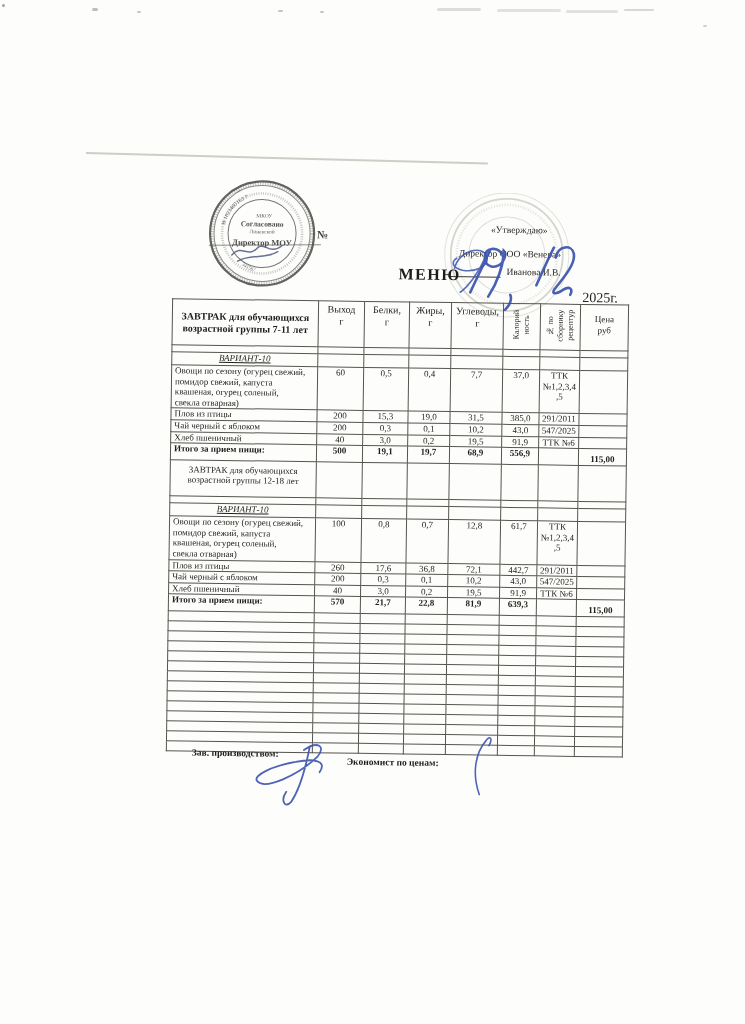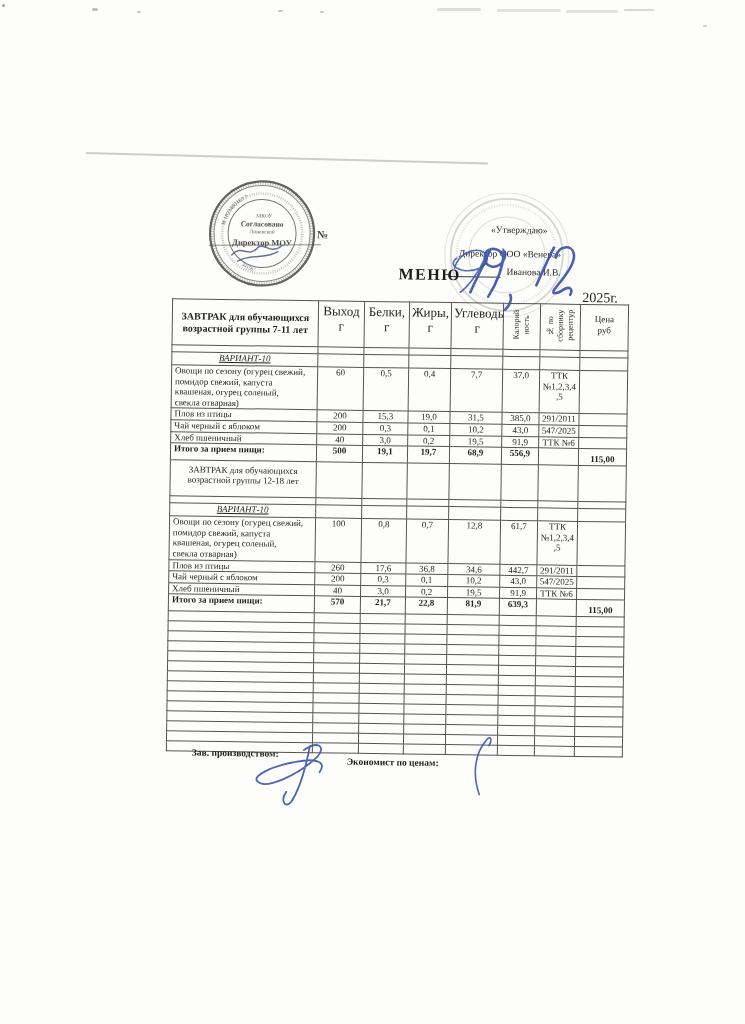--- a/index.html
+++ b/index.html
@@ -42,21 +42,21 @@
 
   
   .menu-table { position:absolute; left:172px; top:300px; width:456px;
     border-collapse:collapse; table-layout:fixed; }
   .menu-table td, .menu-table th {
     border:1px solid #56544e; padding:0 2px; vertical-align:top;
     font-size:9px; line-height:1.18; font-weight:normal; overflow:hidden;
   }
   th.group-header { font-weight:bold; font-size:10px; text-align:center;
     white-space:pre-line; vertical-align:middle; padding:2px; }
-  th.hcol { font-size:13px; text-align:center; white-space:pre-line; padding-top:2px; }
+  th.hcol { font-size:10px; text-align:center; white-space:pre-line; padding-top:2px; }
   th.vert-td { vertical-align:middle; text-align:center; padding:1px 0; }
   .vcell { writing-mode:vertical-rl; transform:rotate(180deg); white-space:pre-line;
     font-size:8px; line-height:1.25; display:inline-block; margin:0 auto; }
   th.price-head { font-size:9px; white-space:pre-line; text-align:center; vertical-align:top; padding-top:9px; }
   thead tr { height:46px; }
 
   .blank-row td { height:6px; padding:0; }
   .empty-row td { height:9px; padding:0; }
   .variant-row td { height:12px; }
   .variant-cell { font-weight:bold; font-style:italic; text-decoration:underline;
@@ -307,21 +307,21 @@
             <td class="num-cell">ТТК
 №1,2,3,4
 ,5</td>
             <td class="num-cell"></td>
           </tr>
           <tr class="dish-row">
             <td class="dish-cell">Плов из птицы</td>
             <td class="num-cell">260</td>
             <td class="num-cell">17,6</td>
             <td class="num-cell">36,8</td>
-            <td class="num-cell">34,6</td>
+            <td class="num-cell">72,1</td>
             <td class="num-cell">442,7</td>
             <td class="num-cell">291/2011</td>
             <td class="num-cell"></td>
           </tr>
           <tr class="dish-row">
             <td class="dish-cell">Чай  черный с яблоком</td>
             <td class="num-cell">200</td>
             <td class="num-cell">0,3</td>
             <td class="num-cell">0,1</td>
             <td class="num-cell">10,2</td>

